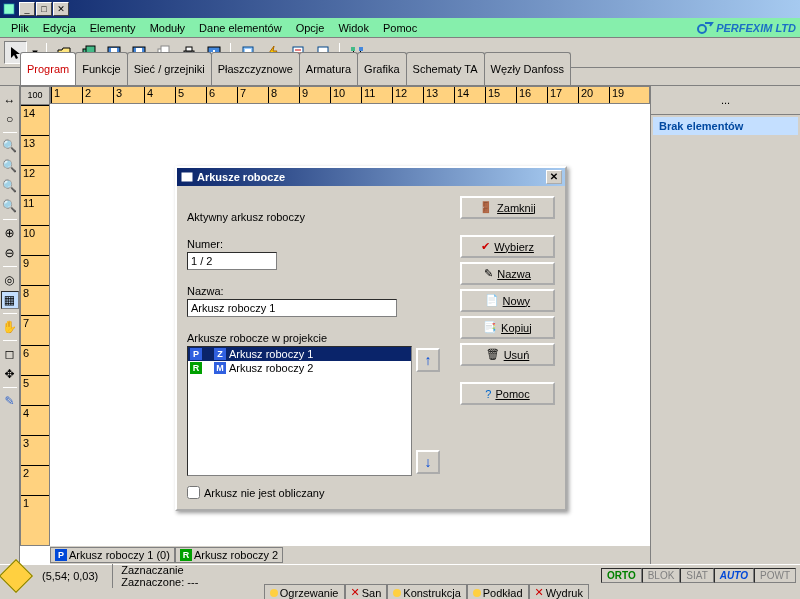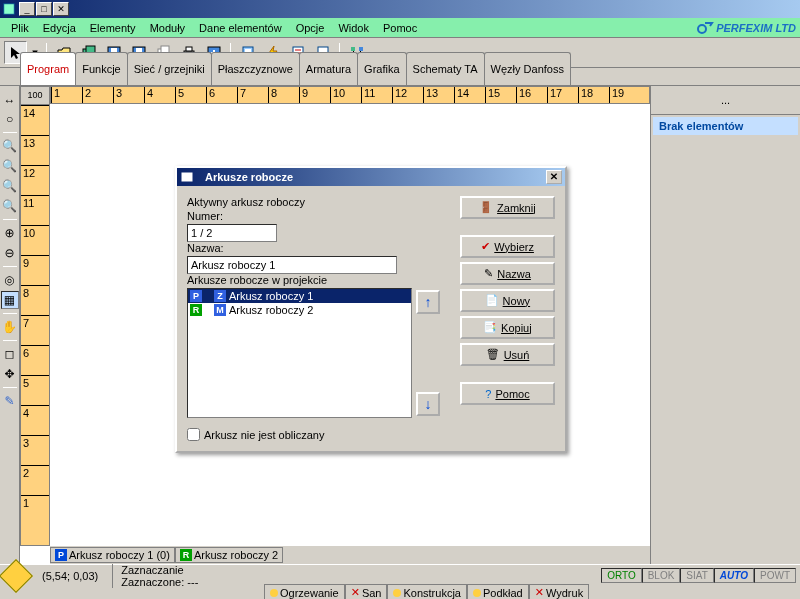--- a/index.html
+++ b/index.html
@@ -55,30 +55,30 @@
 .statusbar { height: 22px; background: #d4d0c8; border-top: 1px solid #fff; display: flex; align-items: center; padding: 2px 4px; gap: 8px; }
 .status-diamond { width: 24px; height: 24px; background: #ffd040; transform: rotate(45deg); border: 1px solid #808000; }
 .status-coords { padding: 2px 6px; }
 .status-mid { border-left: 1px solid #808080; padding-left: 8px; }
 .status-tabs { margin-left: auto; display: flex; margin-top: 34px; }
 .stab { padding: 1px 5px; border: 1px solid #808080; background: #d4d0c8; display: flex; align-items: center; gap: 2px; cursor: pointer; font-size: 10px; }
 .stab .dot { width: 8px; height: 8px; border-radius: 50%; display: inline-block; }
 .status-modes { display: flex; gap: 0; margin-left: 4px; }
 .mode { padding: 1px 5px; border: 1px inset #808080; font-size: 10px; color: #808080; }
 .mode.auto { color: #0048d8; font-style: italic; font-weight: bold; }
-.mode.orto { color: #008000; }
+.mode.orto { color: #008000; font-weight: bold; }
 
 
 .dialog { position: absolute; top: 166px; left: 175px; width: 392px; background: #d4d0c8; border: 2px outset #fff; box-shadow: 2px 2px 4px rgba(0,0,0,0.4); }
 .dlg-title { background: linear-gradient(to right, #0a246a, #a6caf0); height: 18px; display: flex; align-items: center; color: white; padding: 0 3px; font-weight: bold; }
 .dlg-close { margin-left: auto; width: 16px; height: 14px; background: #d4d0c8; border: 1px outset #fff; color: black; font-size: 10px; text-align: center; line-height: 12px; cursor: pointer; }
 .dlg-body { padding: 10px; display: flex; gap: 10px; }
 .dlg-left { flex: 1; }
 .dlg-right { width: 95px; display: flex; flex-direction: column; gap: 4px; }
-.dlg-label { margin: 0 0 2px; }
+.dlg-label { margin: 15px 0 2px; }
 .dlg-input { width: 90px; border: 1px inset #808080; padding: 2px 3px; background: white; }
 .dlg-input.wide { width: 210px; }
 .dlg-list { border: 1px inset #808080; background: white; height: 130px; width: 225px; overflow: hidden; }
 .dlg-list-item { display: flex; align-items: center; gap: 3px; padding: 1px 2px; }
 .dlg-list-item.selected { background: #0a246a; color: white; }
 .dlg-btn { height: 23px; border: 2px outset #fff; background: #d4d0c8; display: flex; align-items: center; justify-content: center; gap: 4px; cursor: pointer; padding: 0 6px; }
 .arrow-btn { width: 24px; height: 24px; border: 2px outset #fff; background: #d4d0c8; display: flex; align-items: center; justify-content: center; cursor: pointer; color: #0048d8; font-size: 14px; font-weight: bold; }
 .arrow-col { display: flex; flex-direction: column; justify-content: space-between; padding: 2px 0 2px 4px; }
 .dlg-check { display: flex; align-items: center; gap: 4px; margin-top: 10px; }
 .dlg-check input { width: 13px; height: 13px; }
@@ -252,21 +252,21 @@
         <div class="tick">8</div>
         <div class="tick">9</div>
         <div class="tick">10</div>
         <div class="tick">11</div>
         <div class="tick">12</div>
         <div class="tick">13</div>
         <div class="tick">14</div>
         <div class="tick">15</div>
         <div class="tick">16</div>
         <div class="tick">17</div>
-        <div class="tick">18</div>
+        <div class="tick">20</div>
         <div class="tick">19</div>
       </div>
     <div class="ruler-v" id="ruler-v">
         <div class="tick">14</div>
         <div class="tick">13</div>
         <div class="tick">12</div>
         <div class="tick">11</div>
         <div class="tick">10</div>
         <div class="tick">9</div>
         <div class="tick">8</div>
@@ -333,21 +333,21 @@
     <span class="mode auto">AUTO</span>
     <span class="mode">POWT</span>
   </div>
 </div>
 
 <div class="dialog">
   <div class="dlg-title">
     <svg width="14" height="14">
         <rect x="2" y="3" width="10" height="8" fill="#fff" stroke="#fff"></rect>
       </svg>
-    <span style="margin-left:11px">Arkusze robocze</span>
+    <span style="margin-left:3px">Arkusze robocze</span>
     <div class="dlg-close">✕</div>
   </div>
   <div class="dlg-body">
     <div class="dlg-left">
       <div class="dlg-label">Aktywny arkusz roboczy</div>
       <div class="dlg-label">Numer:</div>
       <input class="dlg-input" value="1 / 2" style="">
       <div class="dlg-label">Nazwa:</div>
       <input class="dlg-input wide" value="Arkusz roboczy 1" style="">
       <div class="dlg-label">Arkusze robocze w projekcie</div>

